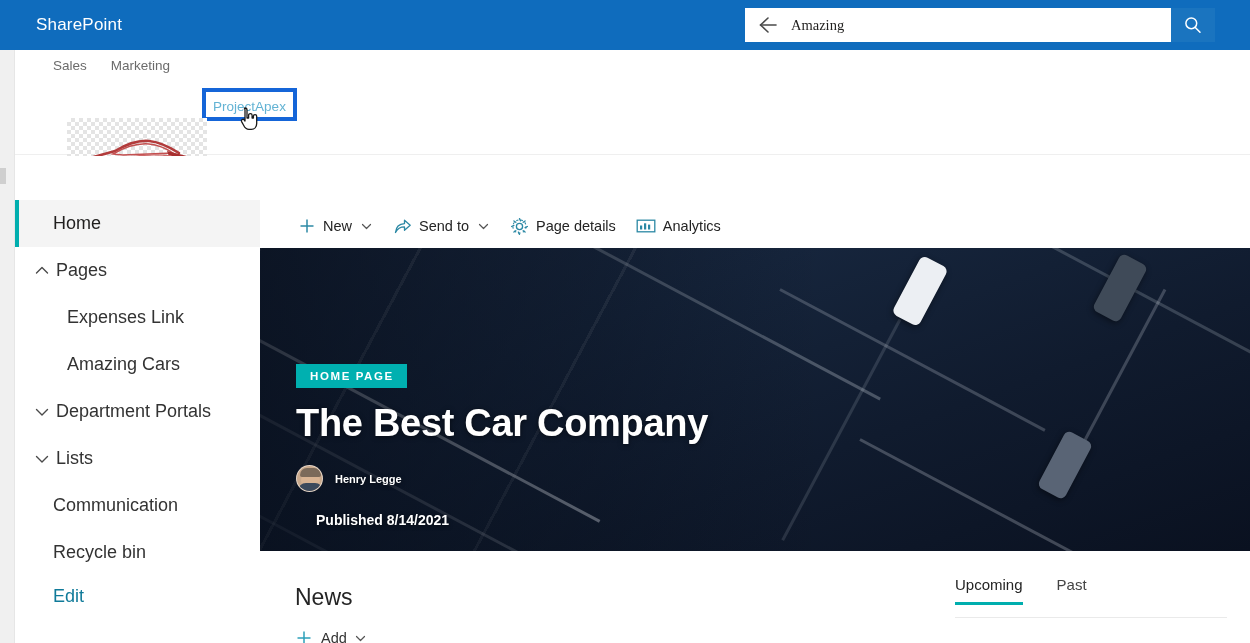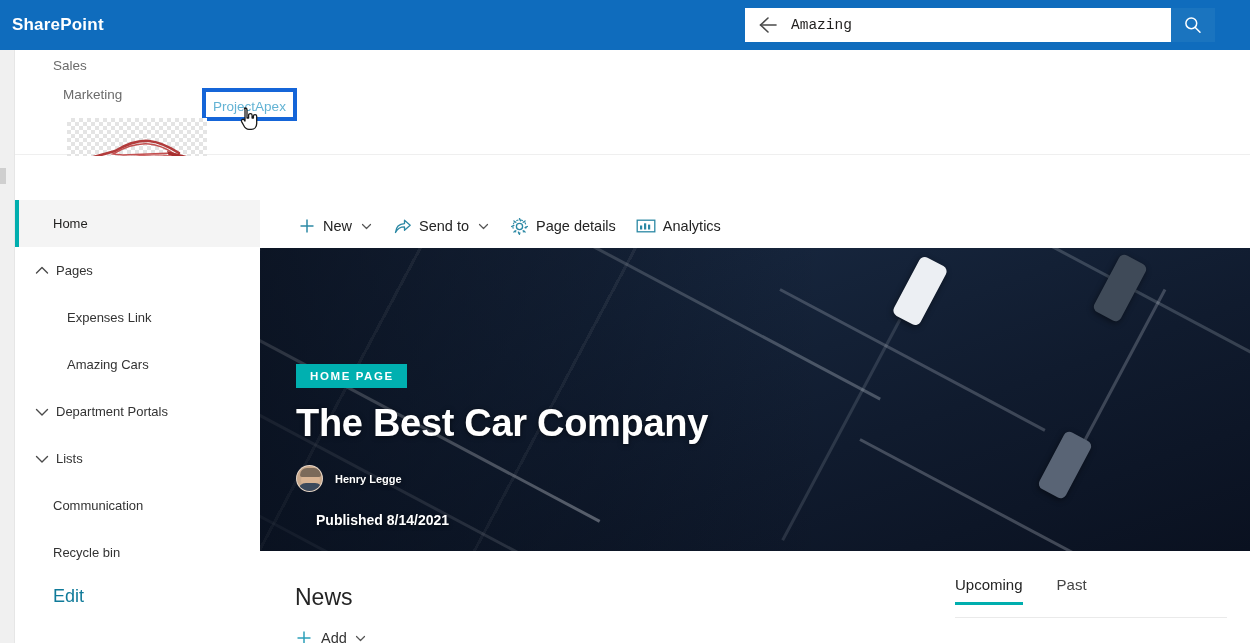--- a/index.html
+++ b/index.html
@@ -9,35 +9,35 @@
     background: #ffffff; overflow: hidden;
   }
   .app { position: relative; width: 1250px; height: 643px; }
 
   
   .suite-bar {
     position: absolute; top: 0; left: 0; width: 1250px; height: 50px;
     background: #0f6cbd; display: flex; align-items: center;
   }
   .suite-brand {
-    color: #ffffff; font-size: 17px; font-weight: bold;
-    margin-left: 12px; letter-spacing: .2px;
+    color: #ffffff; font-size: 17px; font-weight: normal;
+    margin-left: 36px; letter-spacing: .2px;
   }
   .search-wrap {
     position: absolute; left: 745px; top: 8px;
     width: 470px; height: 34px; display: flex;
   }
   .search-box {
     flex: 1; background: #ffffff; display: flex; align-items: center;
     padding-left: 10px; height: 34px;
   }
   .back-arrow { width: 26px; height: 22px; flex: none; }
   .search-value {
     border: none; outline: none; font-size: 14.5px; color: #201f1e;
-    font-family: Liberation Mono, monospace;
+    font-family: Liberation Serif, serif;
     background: transparent; margin-left: 10px; width: 380px; height: 24px;
   }
   .search-btn {
     width: 44px; height: 34px; background: #1a74bf;
     display: flex; align-items: center; justify-content: center;
     cursor: pointer;
   }
 
   
   .left-rail {
@@ -49,21 +49,21 @@
     background: #cfcfcf;
   }
 
   
   .upper-pane {
     position: absolute; left: 15px; top: 50px; width: 1235px; height: 105px;
     background: #ffffff; border-bottom: 1px solid #efefef;
   }
   .minitabs {
     position: absolute; left: 38px; top: 1px;
-    display: flex; align-items: flex-start; gap: 0; flex-direction: column;
+    display: flex; align-items: flex-start; gap: 0;
   }
   .minitab {
     font-size: 13.5px; color: #6b6b6b; padding: 7px 14px 7px 0;
     cursor: pointer; white-space: nowrap;
   }
   .minitab.m2 { padding-left: 10px; }
   .tab-highlight {
     position: absolute; left: 187px; top: 38px; width: 95px; height: 33px;
     border: 4px solid #1565d8; background: #ffffff; cursor: pointer;
   }
@@ -85,21 +85,21 @@
   .site-area {
     position: absolute; left: 15px; top: 156px; width: 1235px; height: 487px;
     background: #ffffff;
   }
   .nav-pane {
     position: absolute; left: 0; top: 44px; width: 245px; height: 443px;
     background: #ffffff;
   }
   .nav-item {
     position: relative; display: flex; align-items: center; height: 47px;
-    padding-left: 38px; font-size: 13px; color: #333333; cursor: pointer;
+    padding-left: 38px; font-size: 18px; color: #333333; cursor: pointer;
   }
   .nav-item.selected { background: #f4f4f4; color: #201f1e; font-weight: normal; }
   .nav-item.selected::before {
     content: ""; position: absolute; left: 0; top: 0; width: 4px; height: 47px;
     background: #00aeae;
   }
   .nav-item.has-chevron { padding-left: 16px; }
   .chev { width: 22px; height: 22px; flex: none; margin-right: 3px; }
   .nav-item.child { padding-left: 52px; }
   .nav-item.edit { color: #0f7a99; font-size: 18px; height: 40px; text-align: center; }

